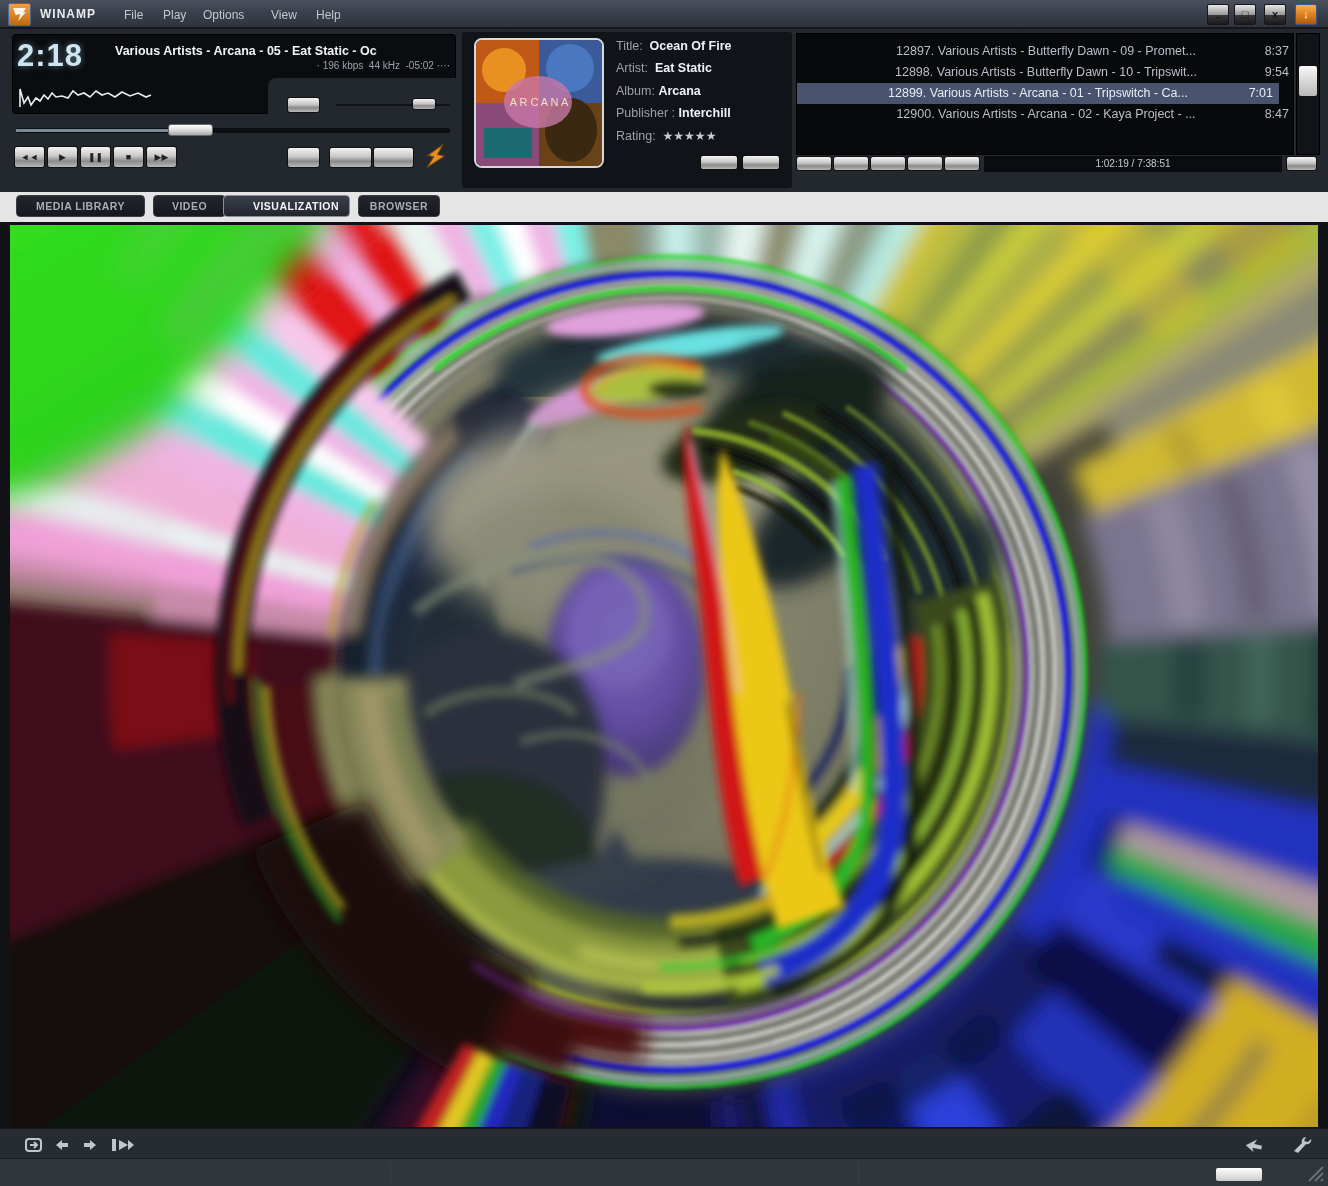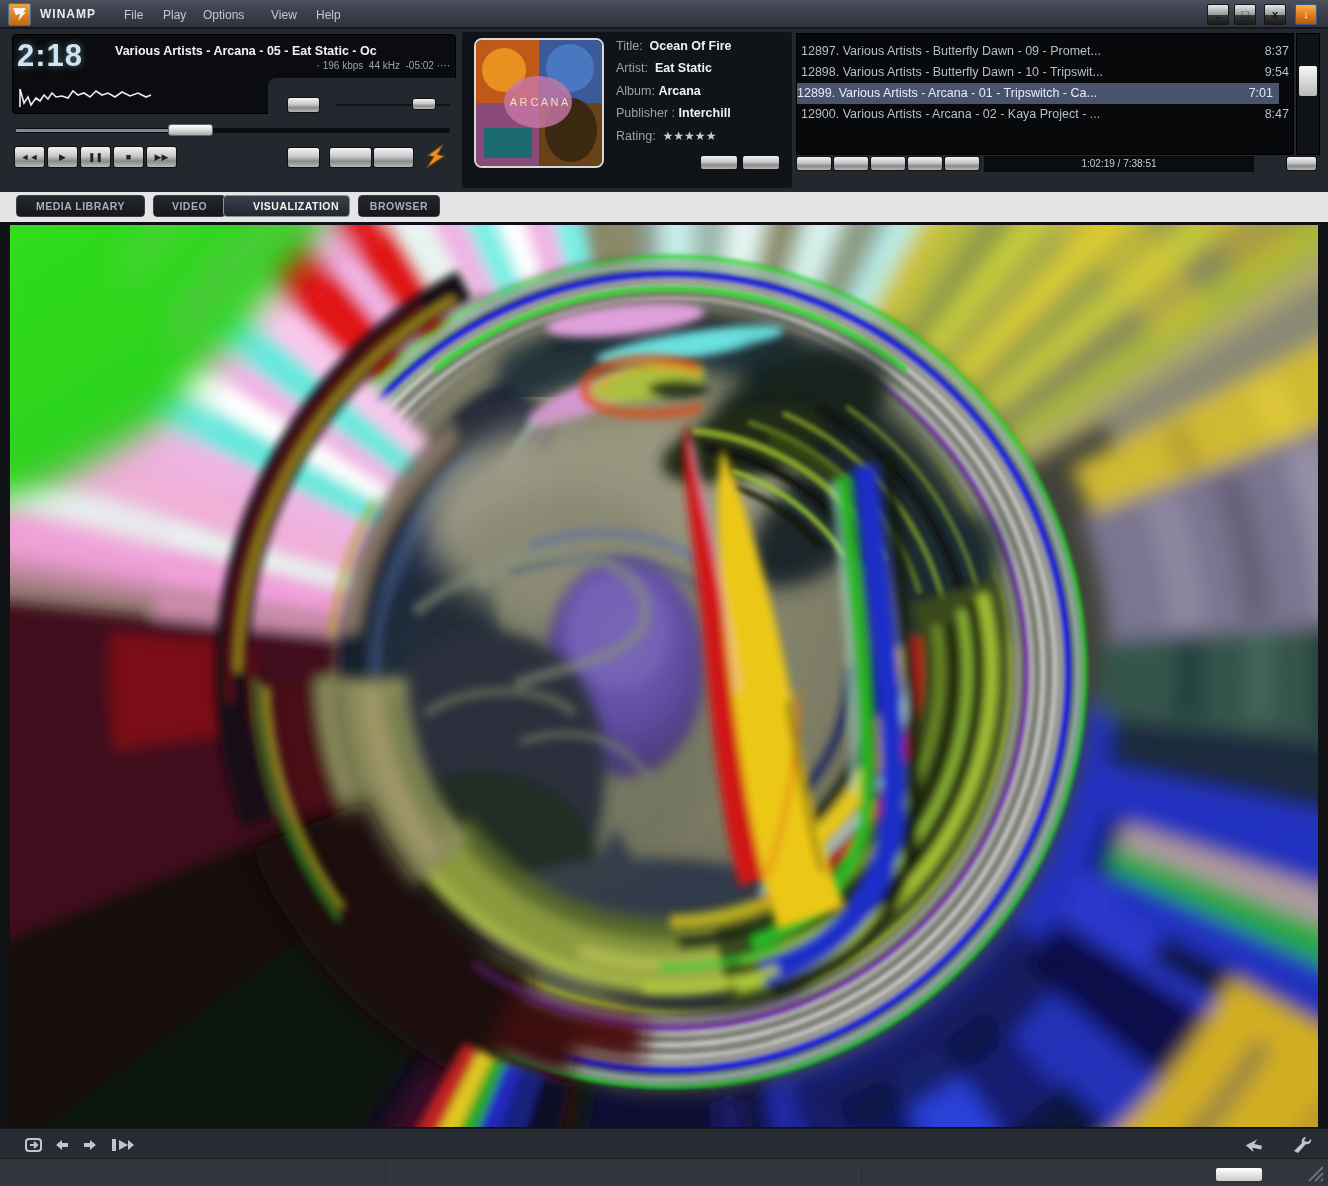--- a/index.html
+++ b/index.html
@@ -35,21 +35,21 @@
 .tab { position:absolute; top:3px; height:22px; border:1px solid #3a3f47; border-radius:4px;
   background:linear-gradient(#23262d,#16181d); color:#a7adb6; font-size:10.5px; font-weight:bold;
   text-align:center; letter-spacing:.5px; }
 .tab.active { background:linear-gradient(#3a404b,#23262d); color:#f2f4f7; border-color:#8a919c;padding-left:19px; }
 .tab span { position:relative; top:4px; }
 .vizframe { position:absolute; left:0px; top:222px; width:1328px; height:906px; background:#101216; }
 .toolbar { position:absolute; left:0; top:1128px; width:1328px; height:30px; background:#272b32; border-top:1px solid #15171b; }
 .statusbar { position:absolute; left:0; top:1158px; width:1328px; height:28px; background:#31353c; border-top:1px solid #1a1d22; }
 .sbtn { position:absolute; top:9px; width:46px; height:13px; background:linear-gradient(#fff,#ccc); border-radius:2px; }
 .plist { position:absolute; left:796px; top:33px; width:498px; height:122px; background:#07090b; border:1px solid #000; }
-.plrow { position:absolute; left:4px; width:490px; height:21px; color:#b9bfc9; font-size:12.5px; line-height:21px; white-space:nowrap; }
+.plrow { position:absolute; left:4px; width:490px; height:21px; color:#b9bfc9; font-size:12.5px; line-height:21px; white-space:nowrap;text-align:center; }
 .plrow .tm { position:absolute; right:2px; }
 .plsel { background:#49536e; color:#e8ecf4; }
 .pscroll { position:absolute; left:1296px; top:33px; width:24px; height:122px; background:#101318; border:1px solid #000; }
 .pthumb { position:absolute; left:1299px; top:66px; width:18px; height:30px; background:linear-gradient(#f8f8f8,#b8b8b8); border-radius:2px; }
 .plbottom { position:absolute; left:796px; top:156px; width:524px; height:18px; }
 .info { position:absolute; color:#9aa1ab; font-size:12.5px; white-space:nowrap; }
 .info b { color:#eef1f5; font-weight:bold; }
 .star { color:#c8ccd4; font-size:12px; }
 </style></head><body>
 <div style="position:absolute;left:0;top:0;width:1328px;height:1186px;filter:blur(0.6px);background:#15171b">
@@ -145,21 +145,21 @@
  <div class="plrow" style="top:70px"><span>12900. Various Artists - Arcana - 02 - Kaya Project - ...</span><span class="tm">8:47</span></div>
 </div>
 <div class="pscroll"></div>
 <div class="pthumb"></div>
 <div class="plbottom">
  <div class="btn" style="left:0px; top:0; width:36px; height:15px"></div>
  <div class="btn" style="left:37px; top:0; width:36px; height:15px"></div>
  <div class="btn" style="left:74px; top:0; width:36px; height:15px"></div>
  <div class="btn" style="left:111px; top:0; width:36px; height:15px"></div>
  <div class="btn" style="left:148px; top:0; width:36px; height:15px"></div>
- <div style="position:absolute; left:188px; top:0; width:270px; height:16px; background:#0a0c10; color:#c8ccd2; font-size:10px; text-align:center; line-height:16px">1:02:19 / 7:38:51</div>
+ <div style="position:absolute; left:188px; top:0; width:298px; height:16px; background:#0a0c10; color:#c8ccd2; font-size:10px; text-align:center; line-height:16px">1:02:19 / 7:38:51</div>
  <div class="btn" style="left:490px; top:0; width:31px; height:15px"></div>
 </div>
 
 <div class="tabsbar">
  <div class="tab" style="left:16px; width:129px"><span>MEDIA LIBRARY</span></div>
  <div class="tab" style="left:153px; width:73px"><span>VIDEO</span></div>
  <div class="tab active" style="left:223px; width:127px"><span>VISUALIZATION</span></div>
  <div class="tab" style="left:358px; width:82px"><span>BROWSER</span></div>
 </div>
 

